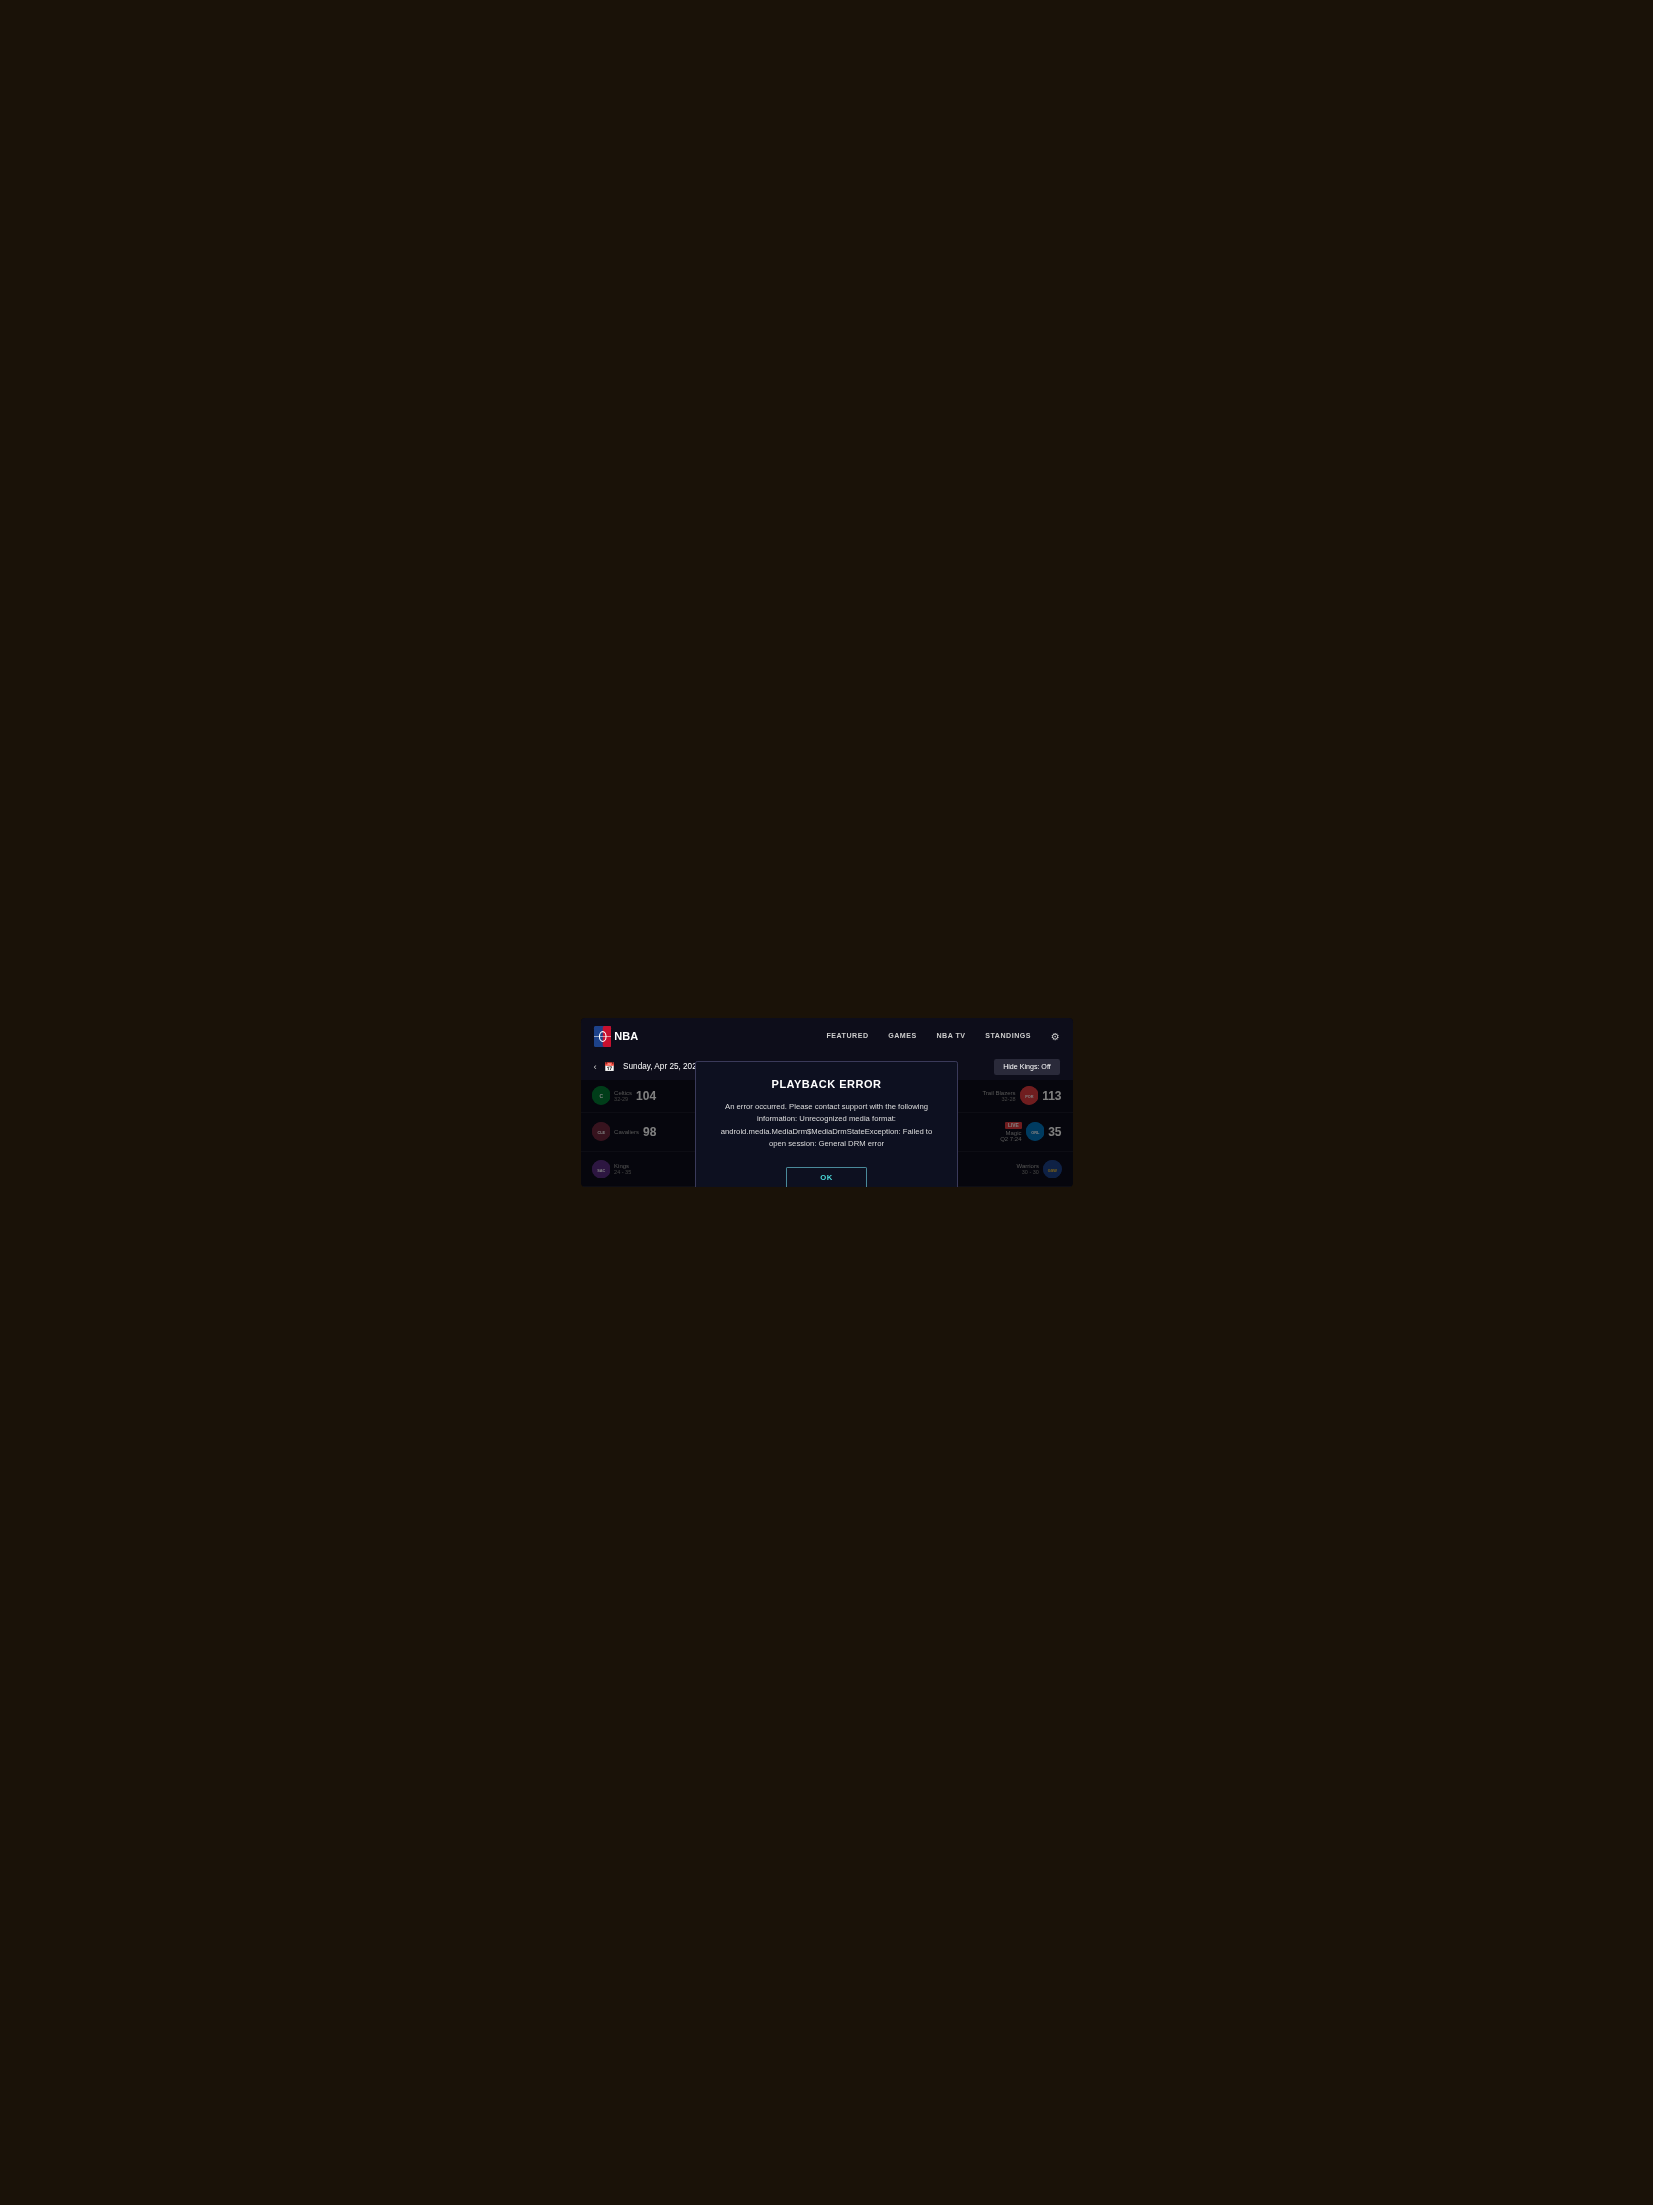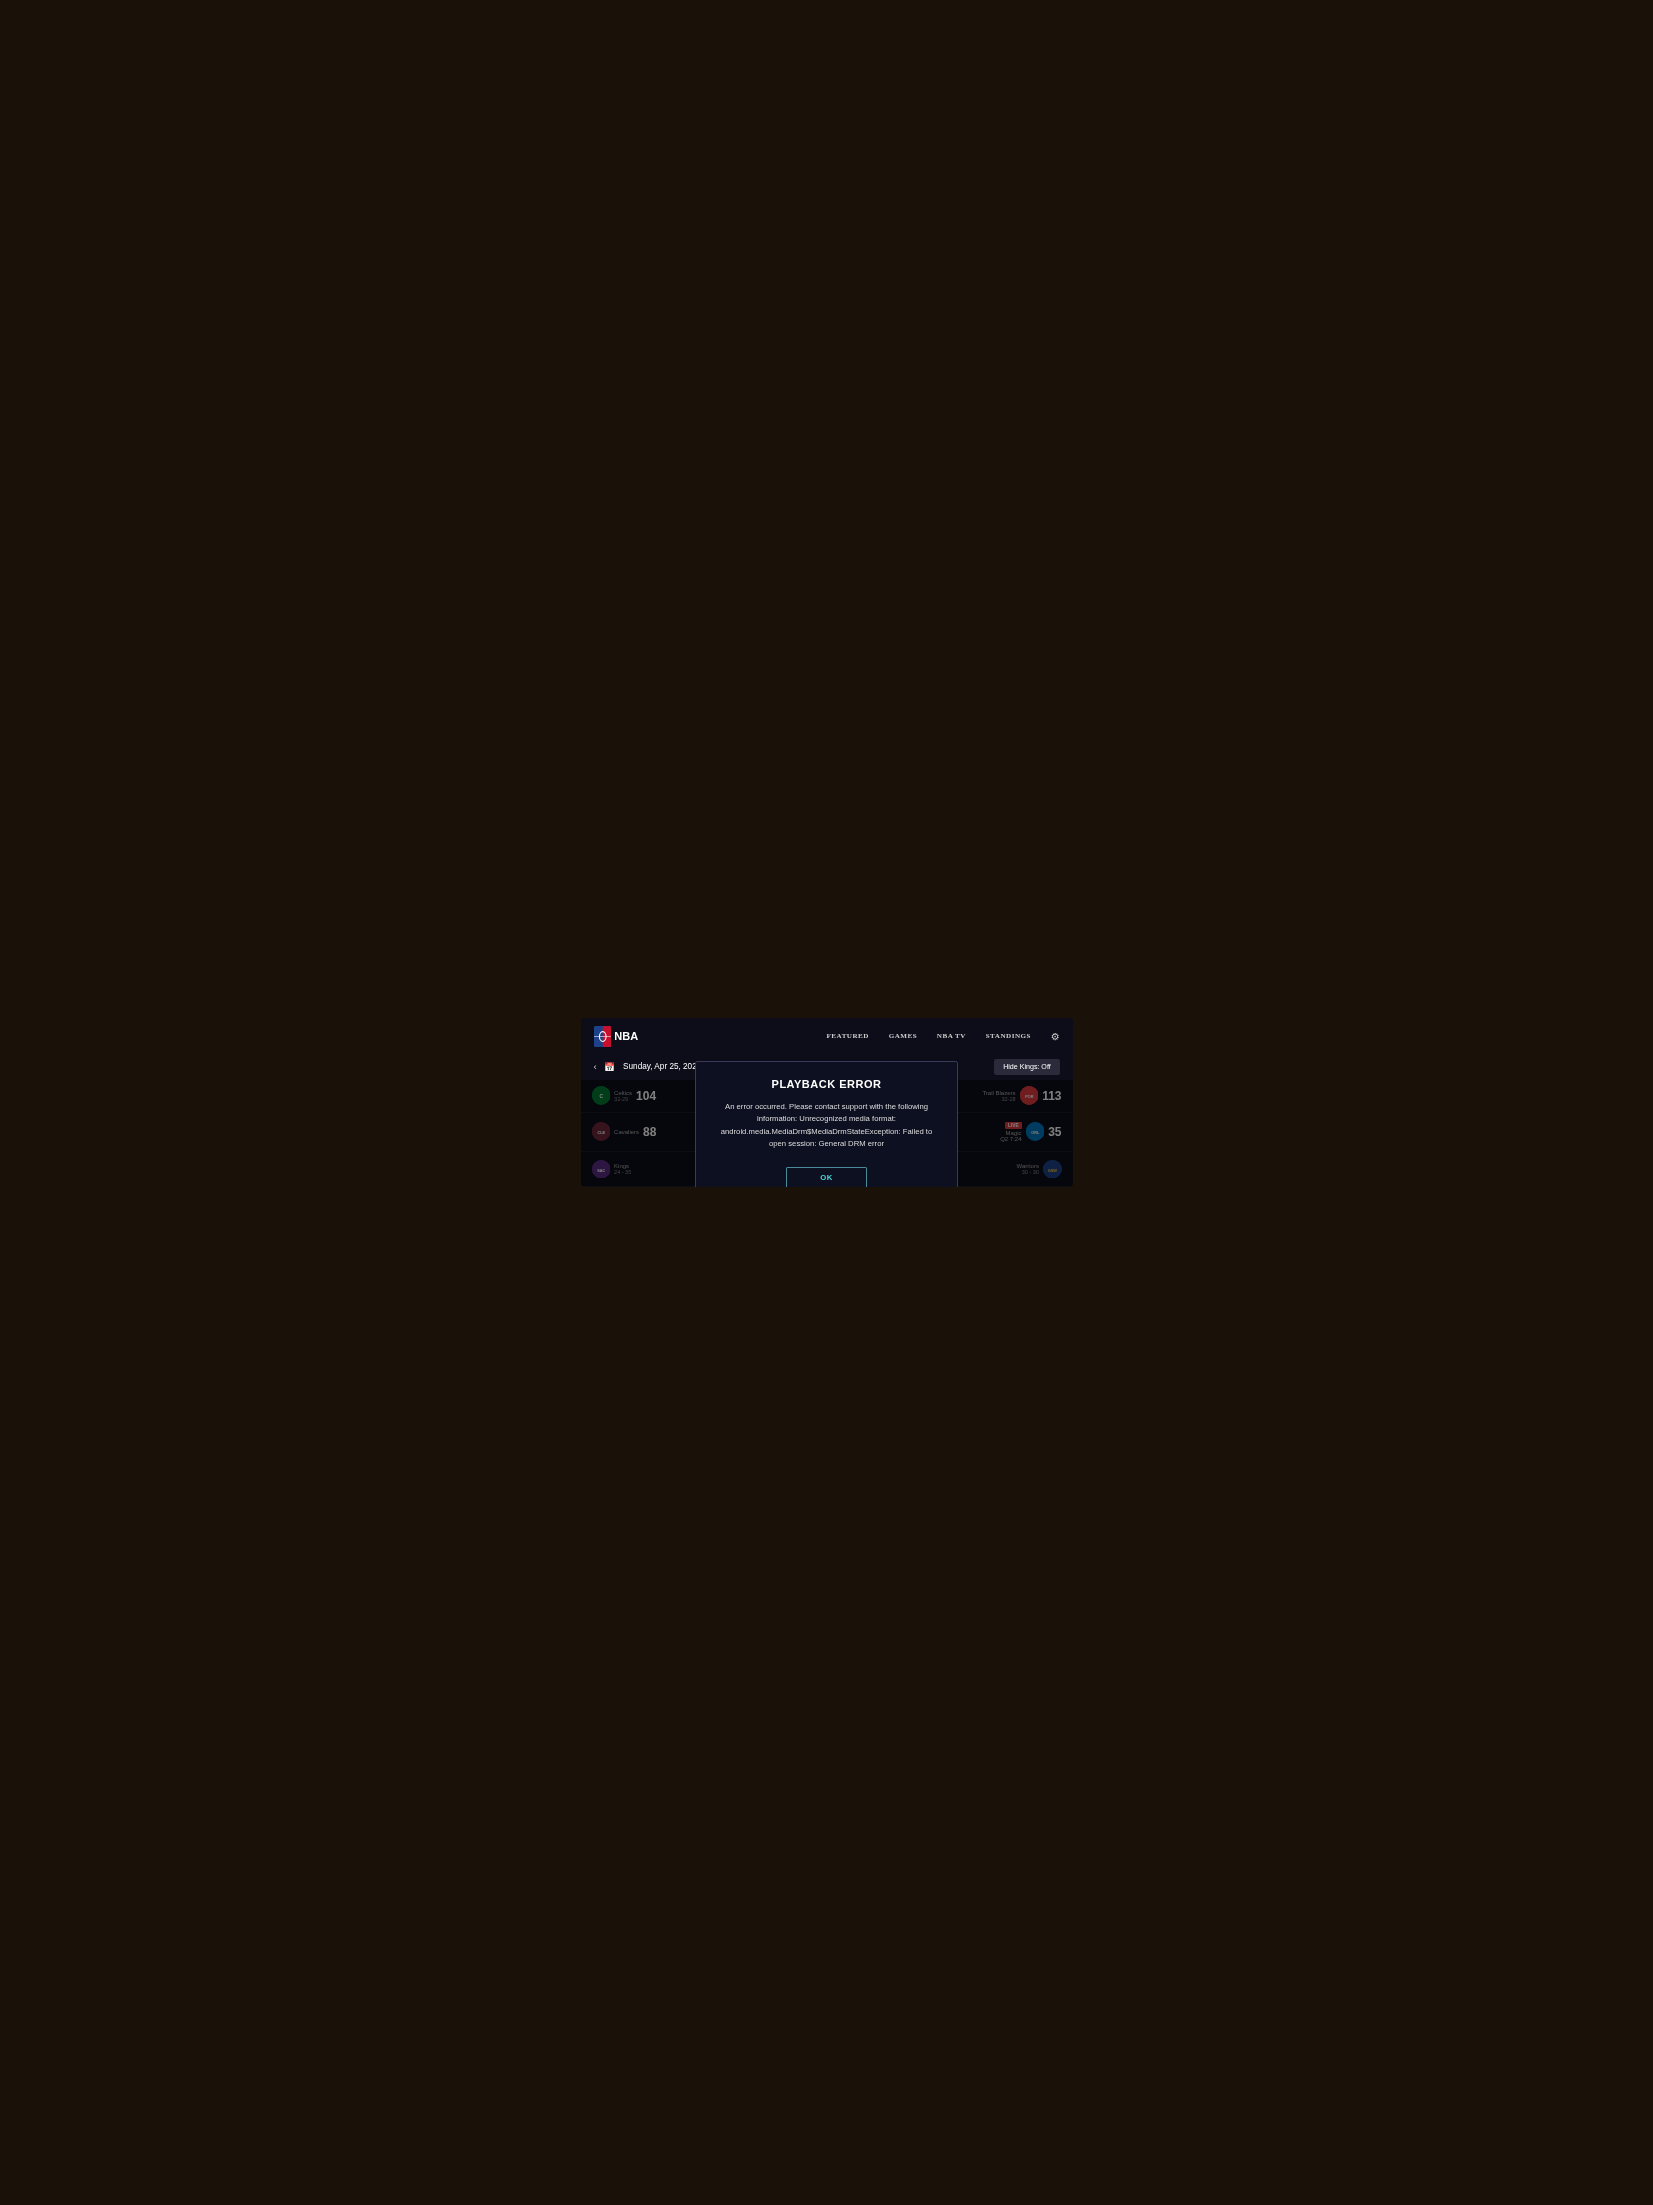--- a/index.html
+++ b/index.html
@@ -68,21 +68,20 @@
       gap: 19.7px;
     }
 
     .nav-link {
       color: #ccc;
       font-size: 7.1px;
       font-weight: 600;
       letter-spacing: 0.5px;
       text-transform: uppercase;
       cursor: pointer;
-      font-family: Liberation Serif, serif;
     }
 
     .gear-icon {
       color: #ccc;
       font-size: 9.8px;
       cursor: pointer;
     }
 
     
     .date-bar {
@@ -372,21 +371,21 @@
         <div class="team-side">
           <div class="logo-circle" style="background:#6f263d;">
             <svg width="18.6" height="18.6" viewBox="0 0 34 34" style="font-size:8px">
               <circle cx="17" cy="17" r="17" fill="#6f263d"></circle>
               <text x="17" y="22" text-anchor="middle" fill="white" font-size="7" font-weight="bold">CLE</text>
             </svg>
           </div>
           <div class="team-info">
             <span class="team-name-small">Cavaliers</span>
           </div>
-          <span class="score-number">88</span>
+          <span class="score-number">98</span>
         </div>
 
         <div class="middle-status">
           <span class="status-live-badge">LIVE</span>
           <span class="status-time">Q4</span>
           <span class="status-time">07:34</span>
           <span class="league-pass-text">LEAGUE PASS</span>
         </div>
 
         <div class="team-side right">

